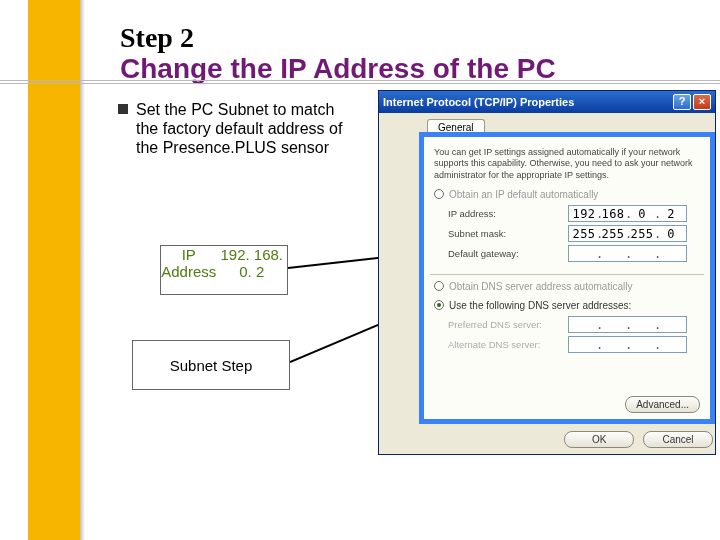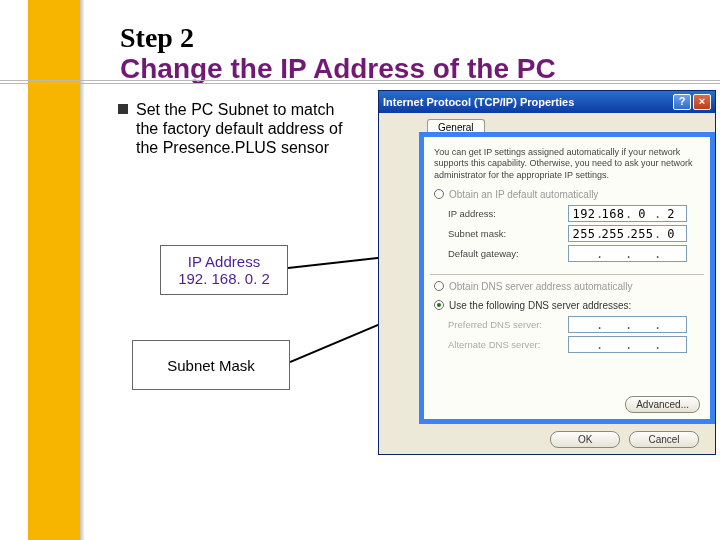--- a/index.html
+++ b/index.html
@@ -19,21 +19,21 @@
   .rule2 { position:absolute; left:0; top:3px; width:720px; height:0; border-top:1px solid #b9b9b9; }
 
   
   .bullet { position:absolute; left:118px; top:100px; width:230px; font-family: Verdana, sans-serif; }
   .bullet-marker { position:absolute; left:0; top:4px; width:10px; height:10px; background:#333; }
   .bullet-text { margin-left:18px; font-size:16px; color:#000; line-height:1.2; }
 
   
   .callout1 { position:absolute; left:160px; top:245px; width:128px; height:50px; border:1px solid #666;
     background:#fff; font-family:Verdana,sans-serif; font-size:15px; text-align:center; display:flex;
-    flex-direction:column; justify-content:center; color:#4c1d95; }
+    flex-direction:row; justify-content:center; color:#4d7c0f; }
   .callout2 { position:absolute; left:132px; top:340px; width:158px; height:50px; border:1px solid #666;
     background:#fff; font-family:Verdana,sans-serif; font-size:15px; text-align:center; display:flex;
     flex-direction:column; justify-content:center; color:#000; }
 
   
   .arrow { position:absolute; height:0; }
 
   
   .dlg { position:absolute; left:378px; top:90px; width:338px; height:365px;
     border:1px solid #0a246a; background:#ece9d8; font-family: Tahoma, sans-serif; font-size:10px; color:#000; }
@@ -64,21 +64,21 @@
   .ipbox { display:flex; align-items:center; background:#fff; border:1px solid #7f9db9; height:17px;
     padding:0 3px; font-family: Tahoma, monospace; font-size:12px; letter-spacing:0.5px; }
   .ipbox span.oct { width:24px; text-align:center; }
   .ipbox span.dot { width:5px; text-align:center; color:#555; }
   .ipbox.dim span.oct{ color:#bbb; }
   .sep-line { margin:10px -4px 0 -4px; border-top:1px solid #c8c4b2; }
   .right-btn-row { position:absolute; right:10px; bottom:6px; }
   .winbtn { display:inline-block; min-width:70px; padding:2px 10px; font-size:10px;
     background:linear-gradient(#fdfdfd,#e6e3d6); border:1px solid #8a8a7b; border-radius:8px;
     text-align:center; margin-left:6px; color:#333; }
-  .bottom-btns { position:absolute; right:16px; bottom:6px; }
+  .bottom-btns { position:absolute; right:2px; bottom:6px; }
 
   
   .footer { position:absolute; left:8px; bottom:4px; width:116px; height:28px;
     background:linear-gradient(#1a1a1a,#000); border-radius:2px; display:flex; align-items:center;
     justify-content:center; color:#f7b500; font-weight:bold; font-family: Arial, sans-serif;
     font-size:13px; letter-spacing:1px; }
   .footer .tm { font-size:7px; color:#ddd; margin-left:2px; vertical-align:top; }
 </style>
 </head>
 <body>
@@ -100,21 +100,21 @@
   <div class="bullet">
     <div class="bullet-marker"></div>
     <div class="bullet-text">Set the PC Subnet to match the factory default address of the Presence.PLUS sensor</div>
   </div>
 
   <div class="callout1">
     <div>IP Address</div>
     <div>192. 168. 0. 2</div>
   </div>
   <div class="callout2">
-    <div>Subnet Mask</div>
+    <div>Subnet Step</div>
   </div>
 
   <svg class="arrow" style="left:288px; top:238px; width:250px; height:40px;">
     <defs>
         <marker id="ah1" markerWidth="8" markerHeight="8" refX="6" refY="3" orient="auto">
       <path d="M0,0 L7,3 L0,6 Z" fill="#000"></path>
         </marker>
       </defs>
     <line x1="0" y1="30" x2="242" y2="3" stroke="#000" stroke-width="2" marker-end="url(#ah1)"></line>
   </svg>

